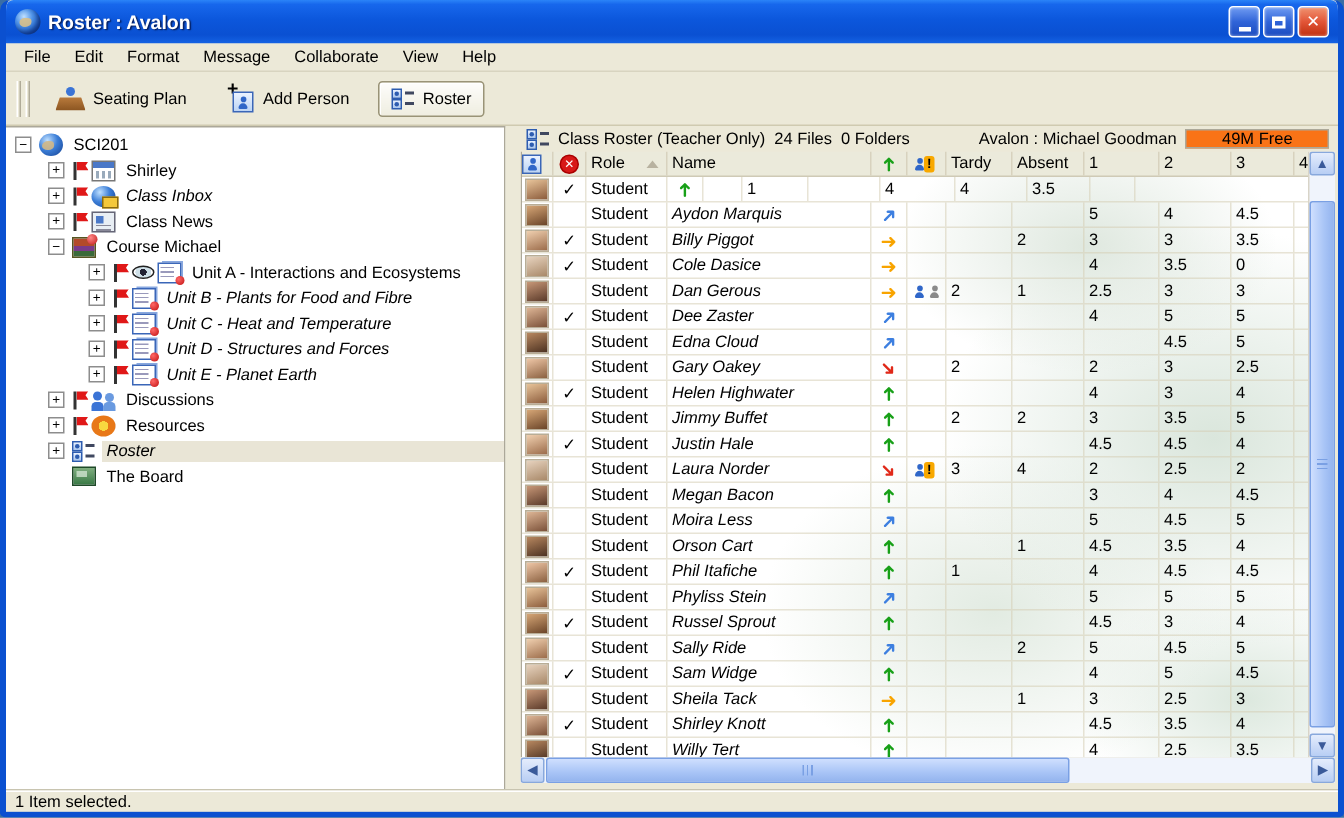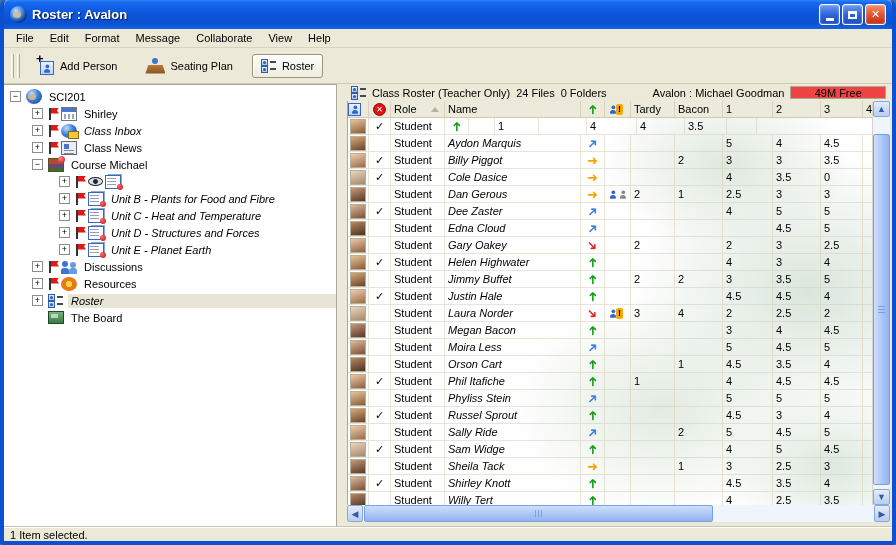--- a/index.html
+++ b/index.html
@@ -100,21 +100,21 @@
   .ti-board { background:linear-gradient(180deg,#7fae7f,#3a7a46); border:1px solid #1e4a28; width:16px; height:13px; }
   .ti-board::after { content:''; position:absolute; left:2px; top:2px; width:7px; height:4px; background:#cfe4cf; opacity:.8; }
   .tlabel { padding:1px 3px; }
   .tlabel.italic { font-style:italic; }
   .tree-row.selected .tlabel { background:#e9e5d6; flex:1; }
 
   
   .rightpanel { flex:1 1 auto; display:flex; flex-direction:column; overflow:hidden; padding-right:2px; }
   .infobar { height:17px; flex:0 0 17px; display:flex; align-items:center; gap:6px; padding:0 4px; background:#ECE9D8; }
   .infobar .txt { white-space:nowrap; }
-  .freebox { margin-left:auto; width:118px; height:13px; border:1px solid #aca899; background:#ef4444;
+  .freebox { margin-left:auto; width:118px; height:13px; border:1px solid #aca899; background:#f97316;
     text-align:center; line-height:12px; }
   .mid { flex:0 0 404px; display:flex; overflow:hidden; }
   .tablewrap { flex:1 1 auto; overflow:hidden; display:flex; flex-direction:column; border-left:1px solid #aca899; }
   .thead { height:17px; flex:0 0 17px; display:flex; background:#EBEADB; border-bottom:1px solid #cfcab6; }
   .th { border-right:1px solid #d8d2be; display:flex; align-items:center; padding:0 3px; position:relative; }
   .sortarrow { width:0; height:0; border-left:4px solid transparent; border-right:4px solid transparent;
     border-bottom:5px solid #b8b2a0; margin-left:auto; margin-right:2px; }
   .noentry { width:13px; height:13px; border-radius:50%; background:#d81818; border:1px solid #a00;
     color:#fff; font-size:8px; font-weight:bold; display:flex; align-items:center; justify-content:center; }
   .excl { color:#000; background:#f8a800; font-weight:bold; font-size:9px; padding:0 2px; border-radius:2px;
@@ -198,30 +198,30 @@
       <div class="menu-item">Message</div>
       <div class="menu-item">Collaborate</div>
       <div class="menu-item">View</div>
       <div class="menu-item">Help</div>
     </div>
 
   <div class="toolbar">
     <div class="tb-grip"></div>
     <div class="tb-grip2"></div>
     <div class="tool">
+      <span class="ico-seating"></span>
+      <span>Seating Plan</span>
+    </div>
+    <div class="tool">
       <span class="ico-addperson">
           <span class="pbox">
             <span class="pg small"></span>
           </span>
         </span>
       <span>Add Person</span>
-    </div>
-    <div class="tool">
-      <span class="ico-seating"></span>
-      <span>Seating Plan</span>
     </div>
     <div class="tool pressed">
       <span class="ico-roster">
         <span class="r">
             <span class="p"></span>
             <span class="l"></span>
           </span>
         <span class="r">
             <span class="p"></span>
             <span class="l"></span>
@@ -259,20 +259,21 @@
         <div class="tree-row lvl1">
           <span class="expander">−</span>
           <span class="ti ti-books"></span>
           <span class="tlabel">Course Michael</span>
         </div>
         <div class="tree-row lvl2">
           <span class="expander">+</span>
           <span class="flag"></span>
           <span class="eye"></span>
           <span class="ti ti-clipboard"></span>
+          <span class="tlabel">Unit A - Interactions and Ecosystems</span>
         </div>
         <div class="tree-row lvl2">
           <span class="expander">+</span>
           <span class="flag"></span>
           <span class="ti ti-clipboard"></span>
           <span class="tlabel italic">Unit B - Plants for Food and Fibre</span>
         </div>
         <div class="tree-row lvl2">
           <span class="expander">+</span>
           <span class="flag"></span>
@@ -366,21 +367,21 @@
                 <span class="arr arr-up">➜</span>
               </div>
             <div class="th c-al">
                 <span class="pg small"></span>
                 <span class="excl">!</span>
               </div>
             <div class="th c-ta">
                 <span>Tardy</span>
               </div>
             <div class="th c-ab">
-                <span>Bacon</span>
+                <span>Absent</span>
               </div>
             <div class="th c-g1">
                 <span>1</span>
               </div>
             <div class="th c-g2">
                 <span>2</span>
               </div>
             <div class="th c-g3">
                 <span>3</span>
               </div>

